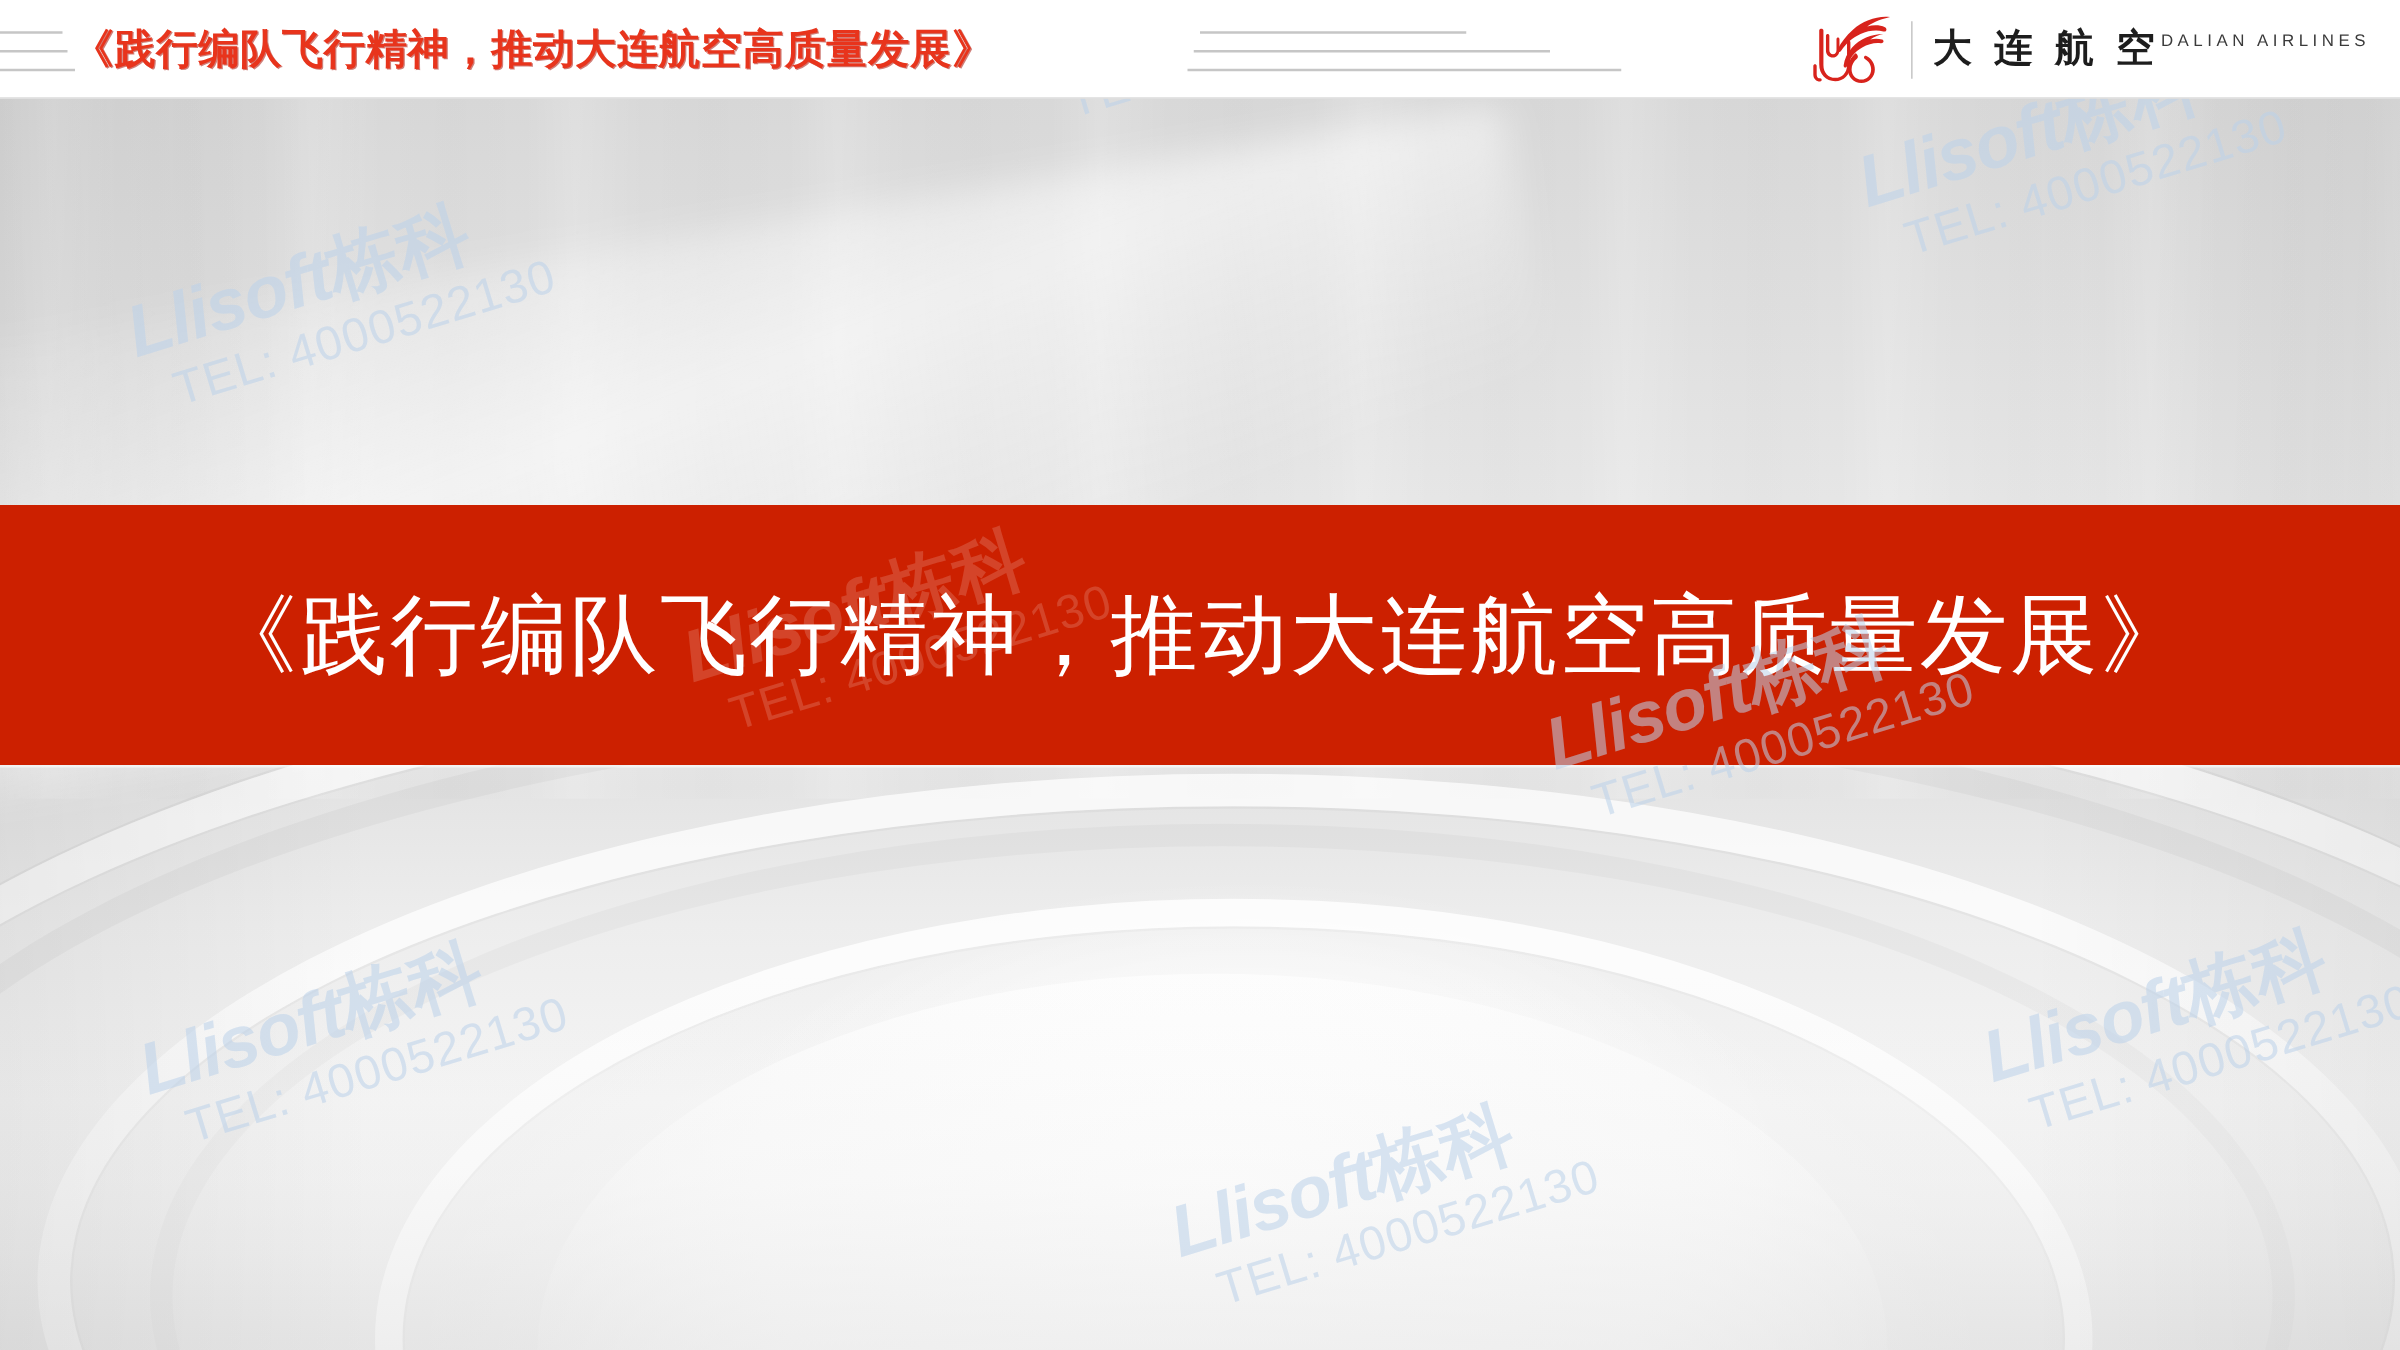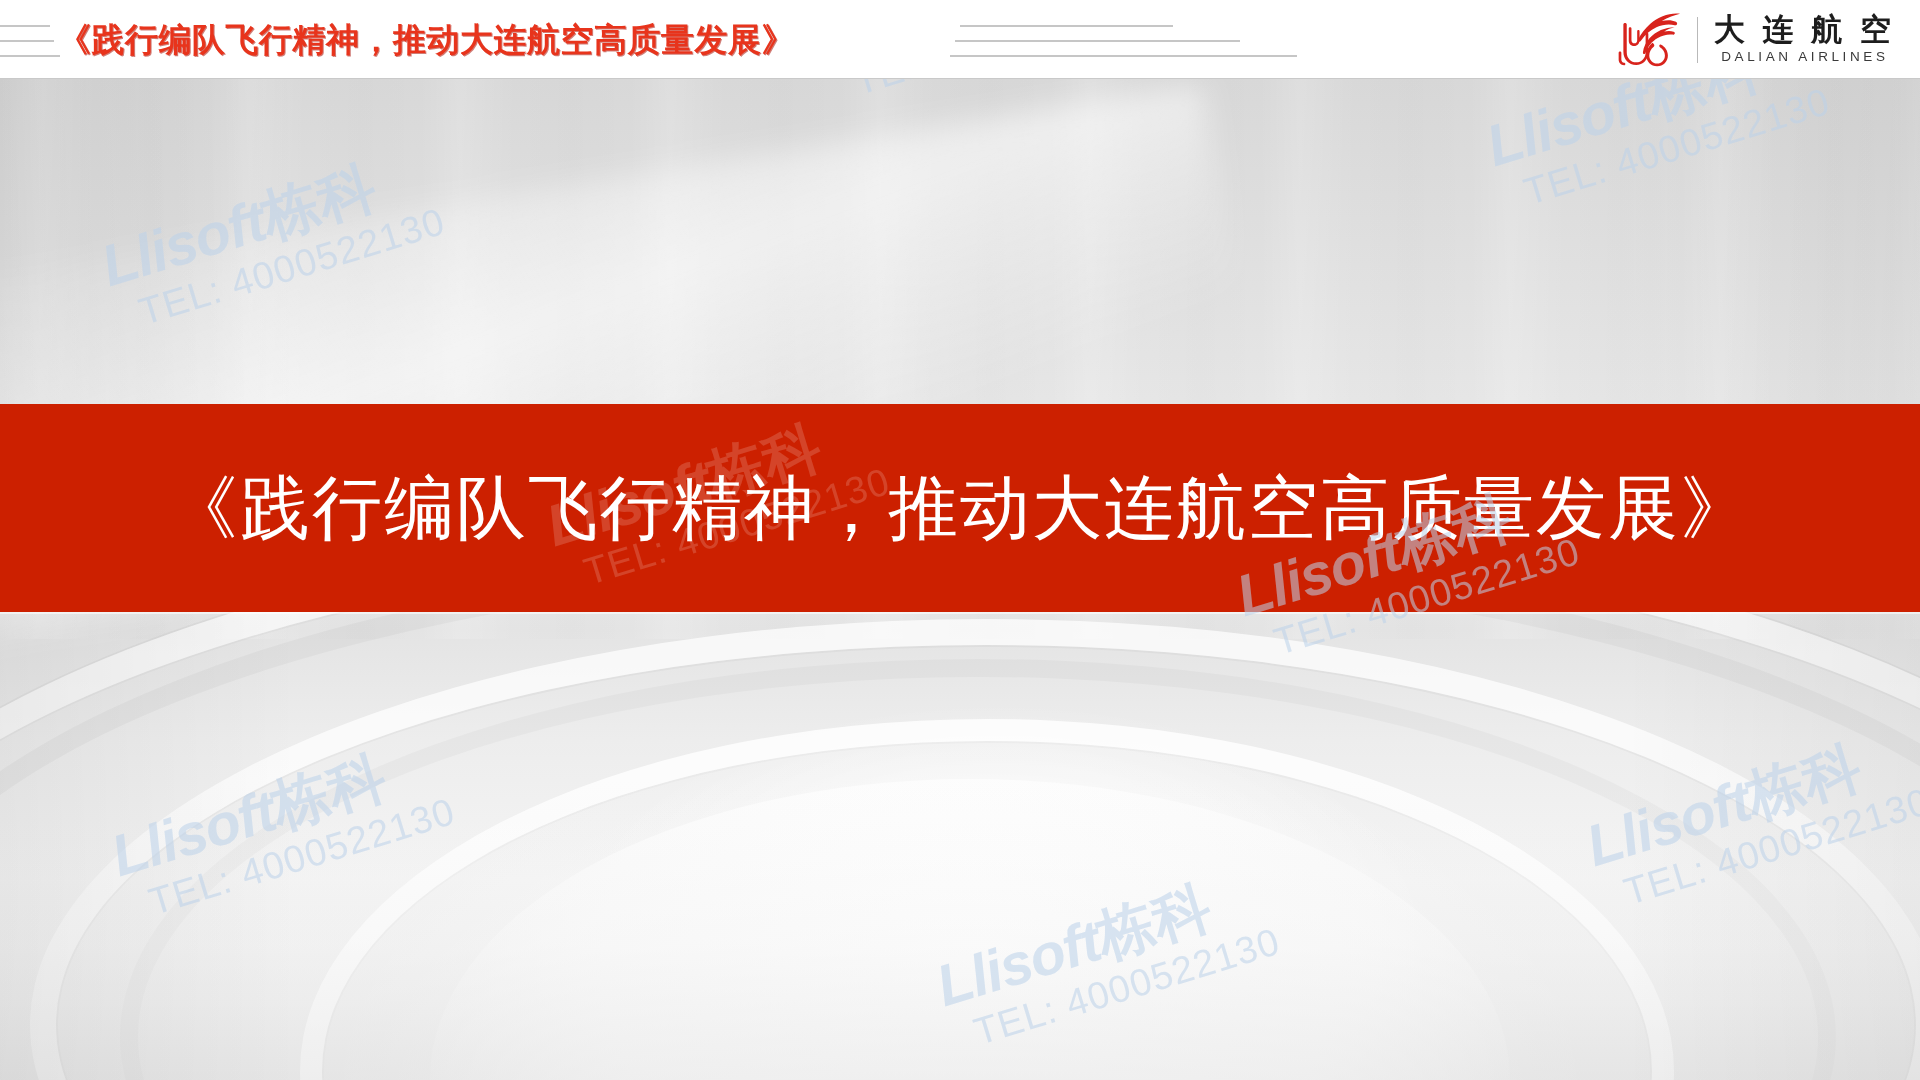--- a/index.html
+++ b/index.html
@@ -83,21 +83,20 @@
   }
   #logo-divider {
     width: 1px;
     height: 46px;
     background: #b9b9b9;
     margin: 0 16px 0 14px;
     flex: 0 0 auto;
   }
   #logo-text {
     display: flex;
-    flex-direction: column;
     justify-content: center;
   }
   #logo-cn {
     font-family: "Liberation Serif", "DejaVu Serif", serif;
     font-size: 31px;
     font-weight: bold;
     color: #1d1d1d;
     letter-spacing: 5px;
     line-height: 1.06;
     white-space: nowrap;

